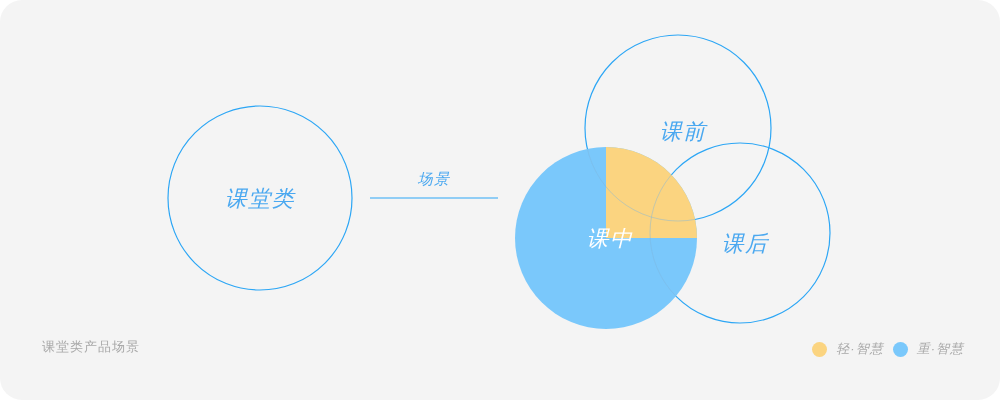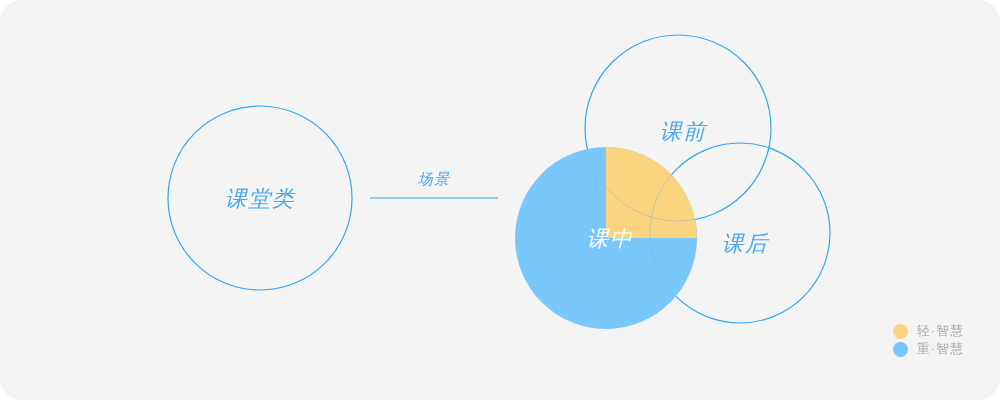--- a/index.html
+++ b/index.html
@@ -39,22 +39,24 @@
     font-size: 13px;
     color: #a8a8a8;
     letter-spacing: 1px;
     white-space: nowrap;
   }
   #legend {
     position: absolute;
     right: 36px;
     bottom: 42px;
     display: flex;
-    flex-direction: column;
+    flex-direction: row;
+    gap: 9px;
     align-items: flex-start;
+    font-style: italic;
   }
   .legend-row {
     display: flex;
     align-items: center;
     gap: 9px;
   }
   .legend-dot {
     width: 15px;
     height: 15px;
     border-radius: 50%;
@@ -99,20 +101,21 @@
       </clipPath>
     </defs>
 
     <text class="svg-label" x="683" y="131" text-anchor="middle" dominant-baseline="central" font-size="22" fill="#4aa8f0">课前</text>
 
     <text class="svg-label" x="745" y="243" text-anchor="middle" dominant-baseline="central" font-size="22" fill="#4aa8f0">课后</text>
 
     <text class="svg-label" x="610" y="238" text-anchor="middle" dominant-baseline="central" font-size="22" fill="#ffffff">课中</text>
   </svg>
 
+  <div class="caption-text">课堂类产品场景</div>
 
   <div id="legend">
     <div class="legend-row">
       <span class="legend-dot" style="background:#fbd480"></span>
       <span class="legend-text">轻·智慧</span>
     </div>
     <div class="legend-row">
       <span class="legend-dot" style="background:#7ac8fb"></span>
       <span class="legend-text">重·智慧</span>
     </div>

